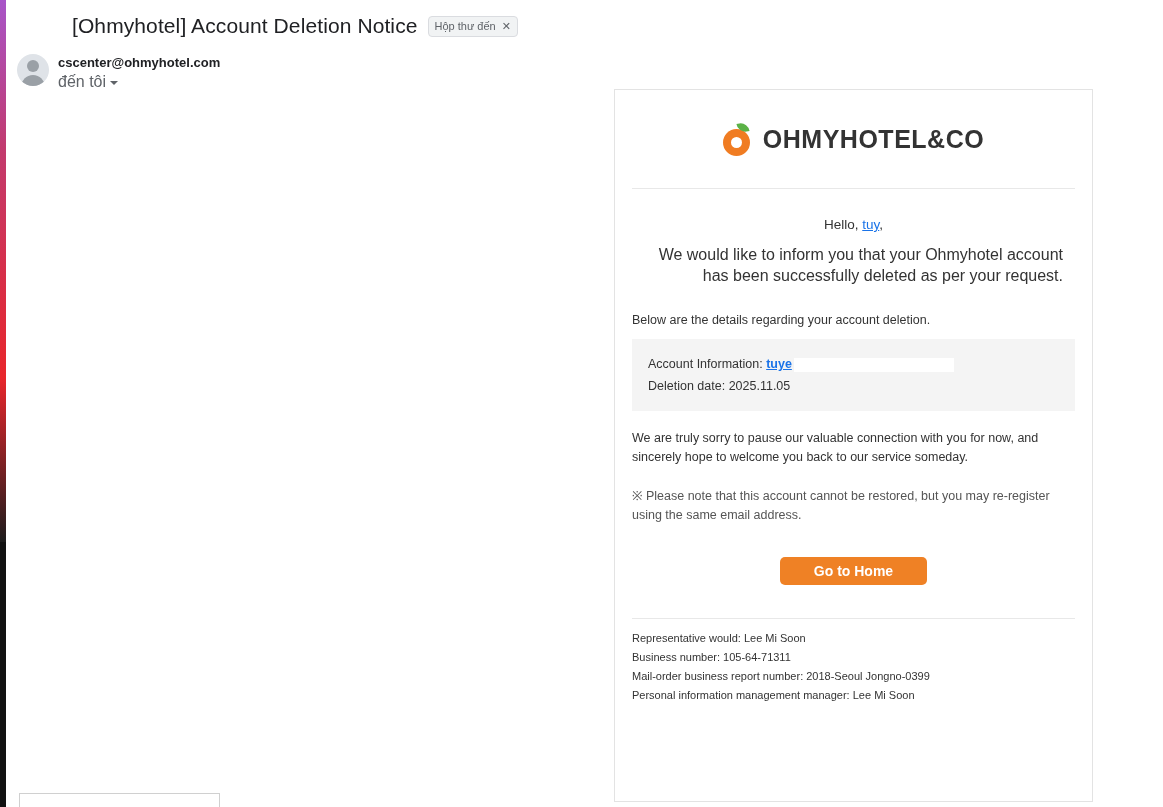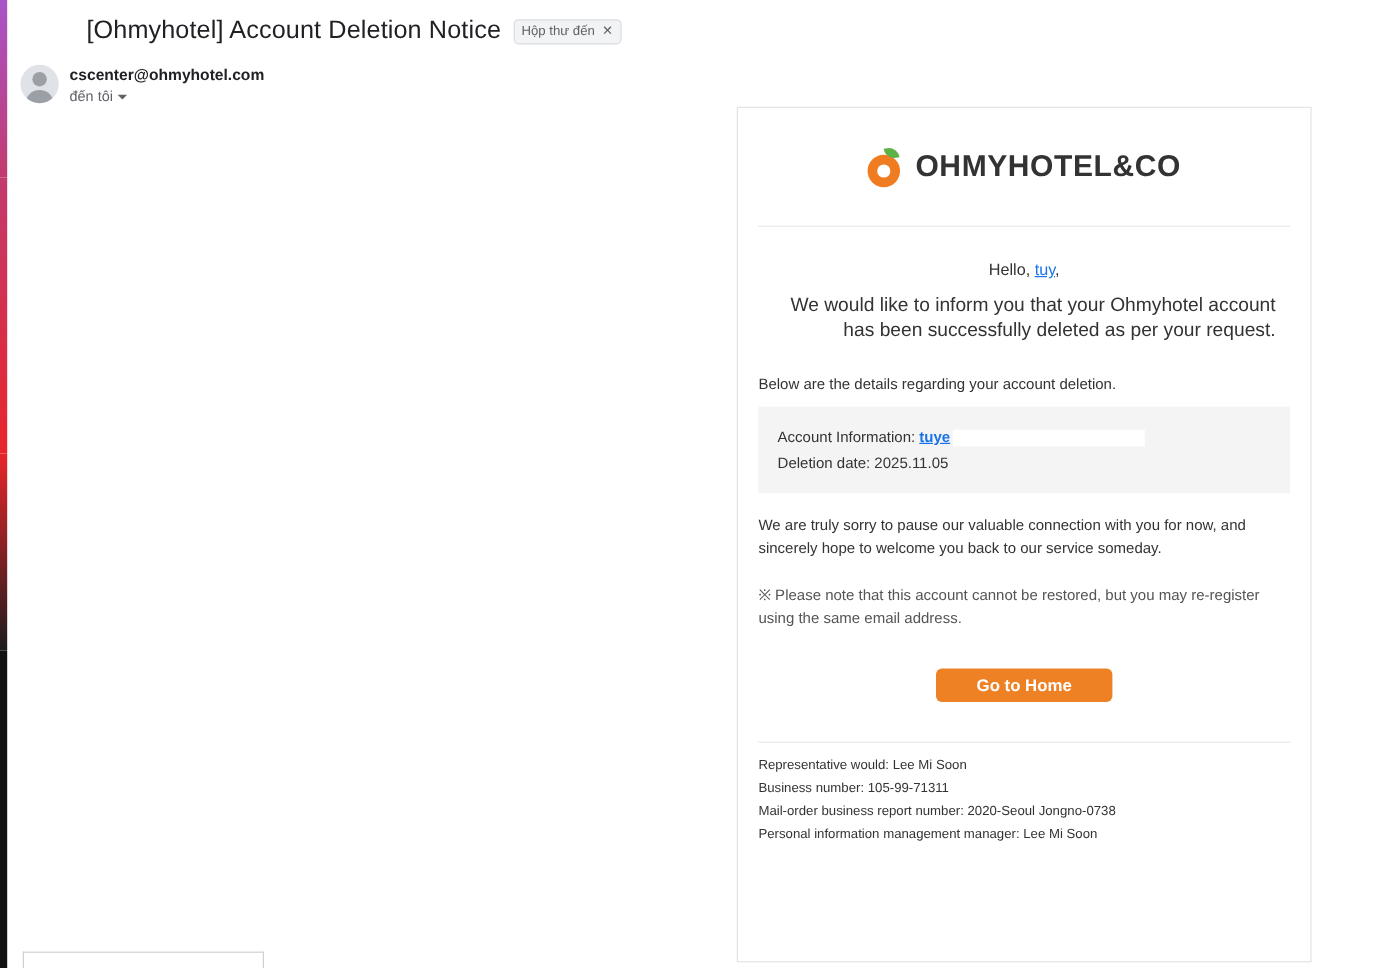--- a/index.html
+++ b/index.html
@@ -95,21 +95,21 @@
     left: 58px;
     top: 55px;
   }
   .sender-email {
     font-size: 13px;
     font-weight: bold;
     color: #202124;
   }
   .sender-to {
     margin-top: 3px;
-    font-size: 12px;
+    font-size: 16px;
     color: #5f6368;
     display: flex;
     align-items: center;
     gap: 4px;
   }
   .caret-down {
     width: 0; height: 0;
     border-left: 4px solid transparent;
     border-right: 4px solid transparent;
     border-top: 4px solid #5f6368;
@@ -361,22 +361,22 @@
     <div class="cta-wrap">
       <button class="cta-button">Go to Home</button>
     </div>
 
     <div class="divider"></div>
 
 
 
     <div class="company-lines">
       <div>Representative would: Lee Mi Soon</div>
-      <div>Business number: 105-99-71311</div>
-      <div>Mail-order business report number: 2020-Seoul Jongno-0738</div>
+      <div>Business number: 105-64-71311</div>
+      <div>Mail-order business report number: 2018-Seoul Jongno-0399</div>
       <div>Personal information management manager: Lee Mi Soon</div>
 
     </div>
 
   </div>
 </div>
 
 <div class="bottom-box"></div>
 
 </body></html>

